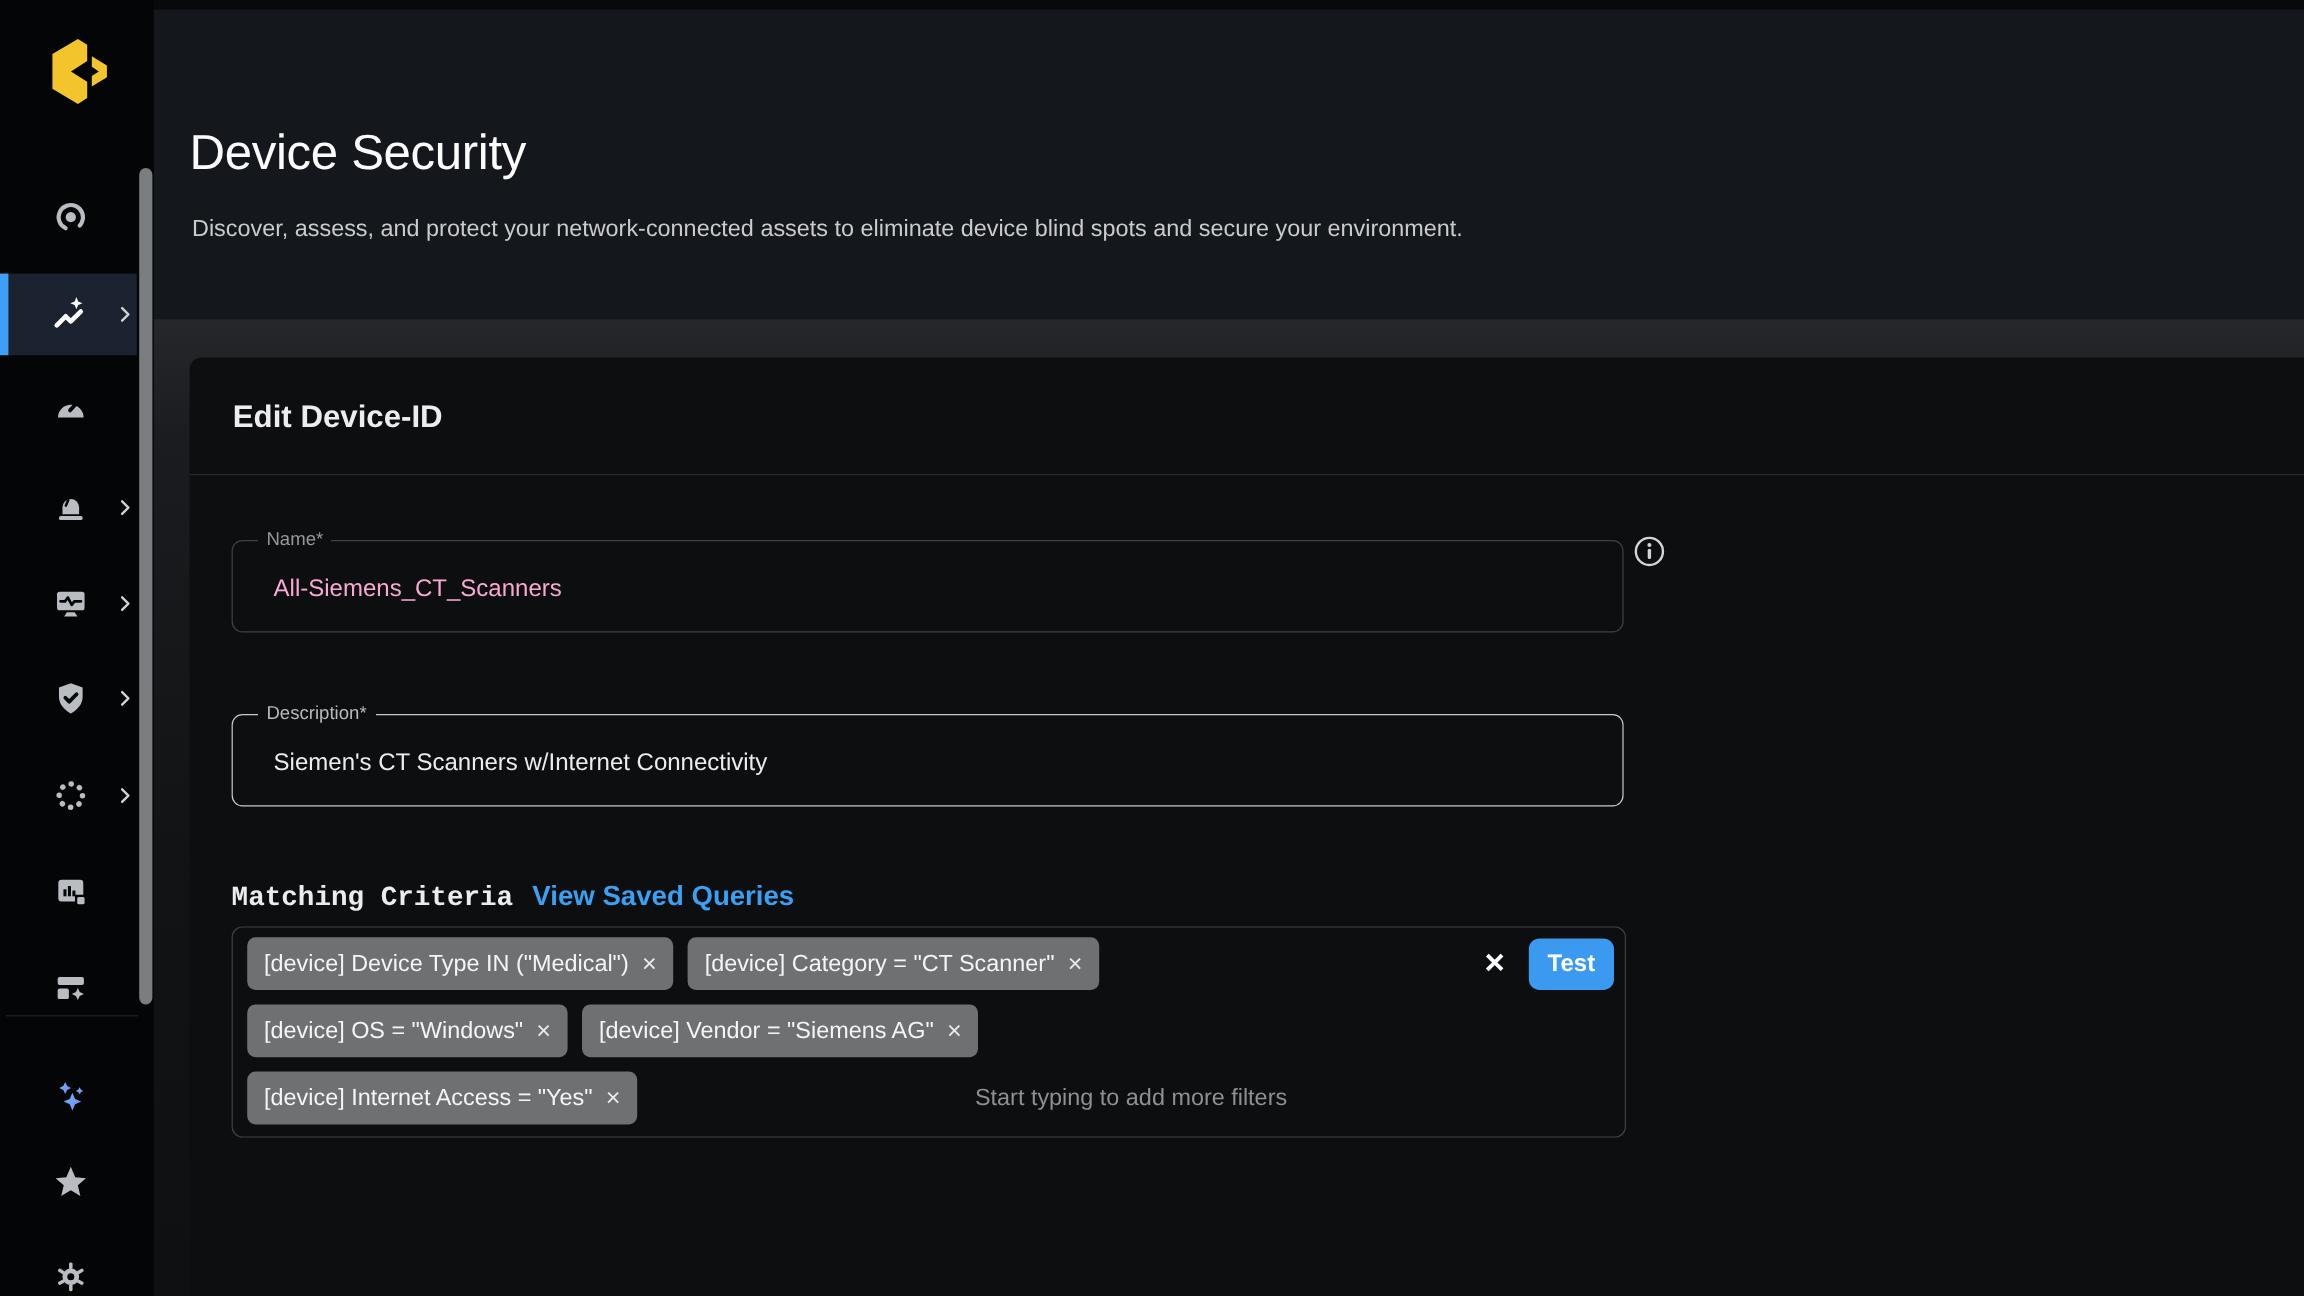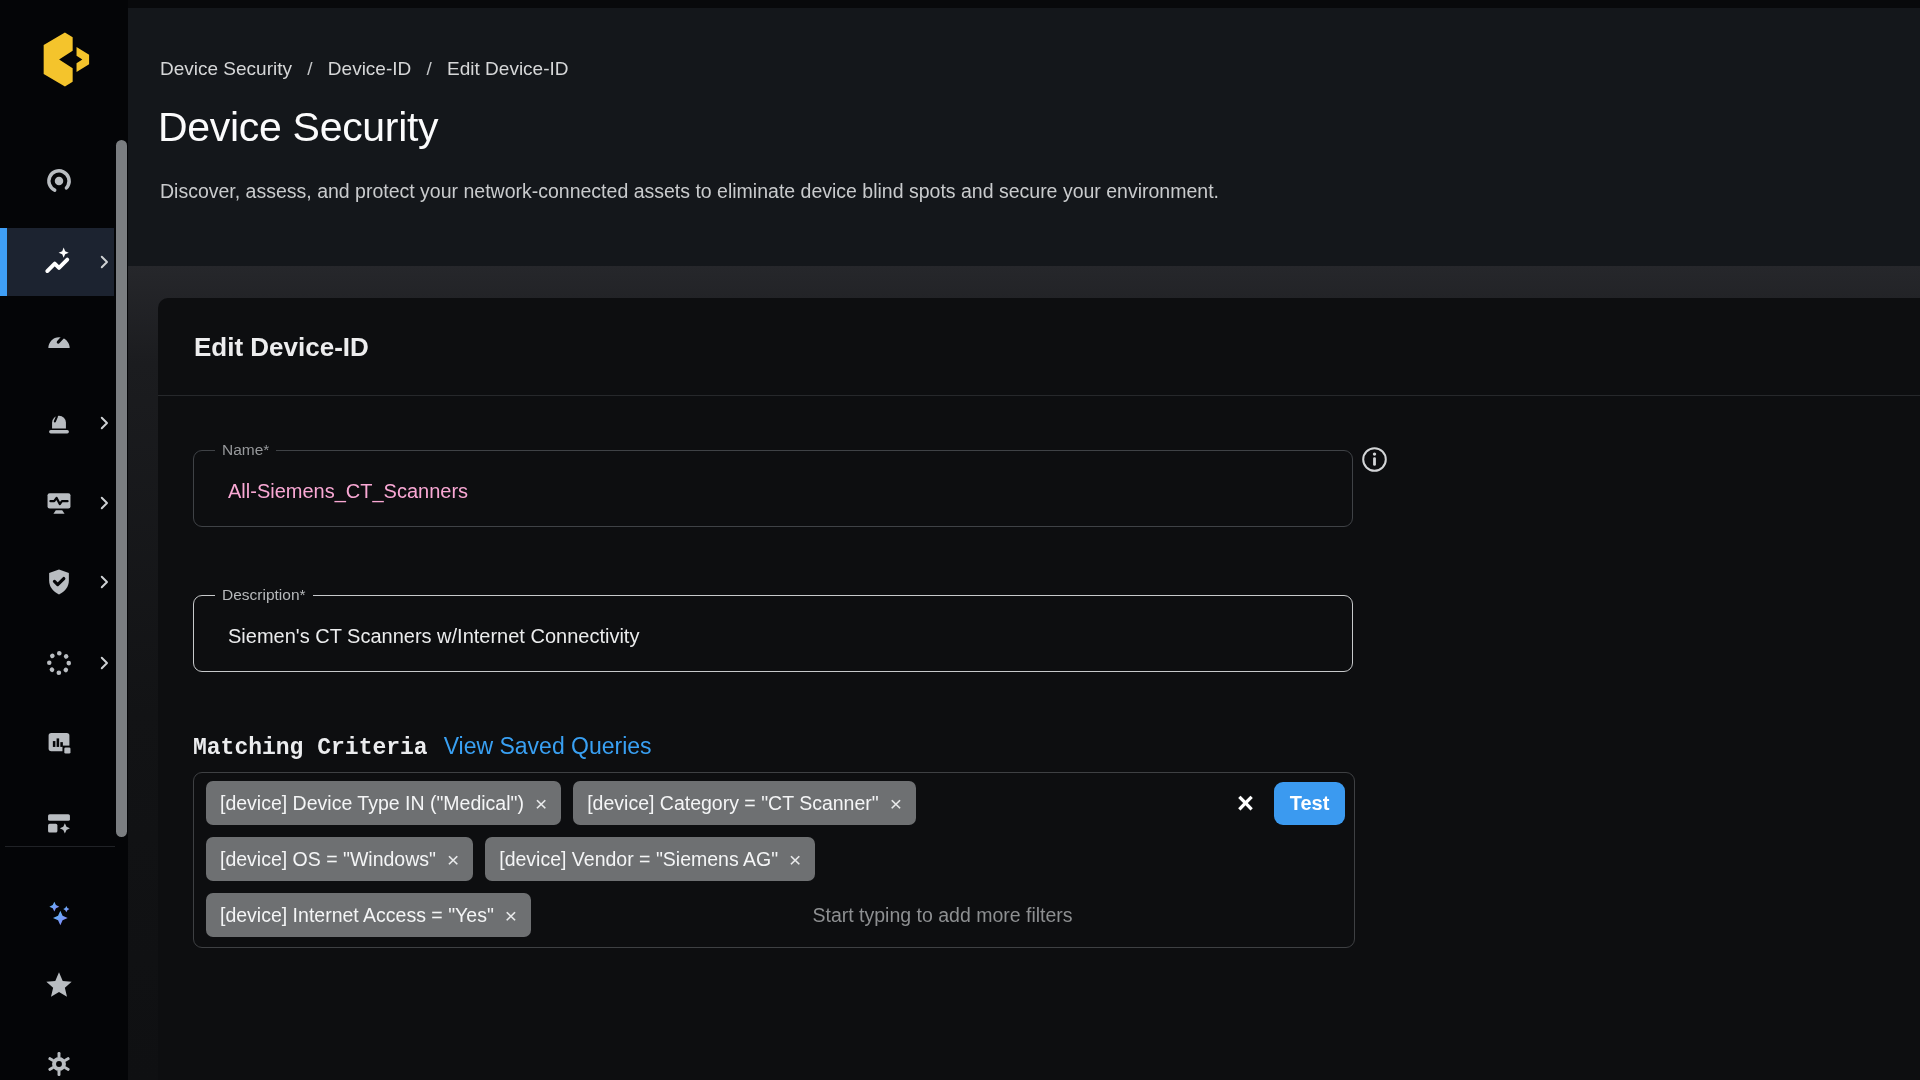--- a/index.html
+++ b/index.html
@@ -42,21 +42,21 @@
   #name-field legend{color:#96989b;}
   #name-field input{color:#f9a8d4;}
   #desc-field{top:288px;border:1px solid #c7c9cb;}
   #desc-field legend{color:#b7b9bb;}
   #desc-field input{color:#ebeced;}
 
   .info-icon{position:absolute;left:1203px;top:148px;width:27px;height:27px;cursor:pointer;}
 
   .mc-row{position:absolute;left:35px;top:435px;display:flex;align-items:baseline;gap:16px;}
   .mc-heading{font-size:23px;font-weight:700;color:#ebecee;font-family:Liberation Mono, monospace;}
-  .mc-link{font-size:23px;font-weight:400;color:#39a0f3;cursor:pointer;}
+  .mc-link{font-size:23px;font-weight:700;color:#39a0f3;cursor:pointer;}
 
   .filterbox{position:absolute;left:35px;top:474px;width:1162px;height:176px;border:1px solid #3e4043;border-radius:9px;padding:8px 12px;}
   .chip-rows{display:flex;flex-direction:column;gap:12px;}
   .chip-row{display:flex;gap:12px;align-items:center;}
   .chip{display:flex;align-items:center;gap:11px;height:44px;padding:0 14px;background:#6e7072;border-radius:7px;
         font-size:19.5px;color:#f4f5f6;cursor:pointer;white-space:nowrap;}
   .chip .x{font-size:21px;color:#e9eaeb;cursor:pointer;line-height:1;}
   .filter-input{flex:1;min-width:320px;height:44px;background:transparent;border:none;outline:none;
         font-size:19.5px;color:#f97316;font-family:Liberation Sans, sans-serif;text-align:center;}
   .filter-input::placeholder{color:#8d8f91;}
@@ -199,27 +199,20 @@
           </g>
         </g>
         <circle cx="12" cy="12" r="2.2" fill="#040507"></circle>
       </svg>
     </div>
 
     <div class="side-scrollbar"></div>
   </div>
 
   <div class="header">
-    <div class="breadcrumb">
-      <span class="crumb">Device Security</span>
-      <span class="sep">/</span>
-      <span class="crumb">Device-ID</span>
-      <span class="sep">/</span>
-      <span class="crumb">Edit Device-ID</span>
-    </div>
     <div class="page-title">Device Security</div>
     <div class="page-subtitle">Discover, assess, and protect your network-connected assets to eliminate device blind spots and secure your environment.</div>
   </div>
 
   <div class="content">
     <div class="card">
       <div class="card-title">Edit Device-ID</div>
       <div class="card-divider"></div>
 
       <fieldset class="field" id="name-field">

